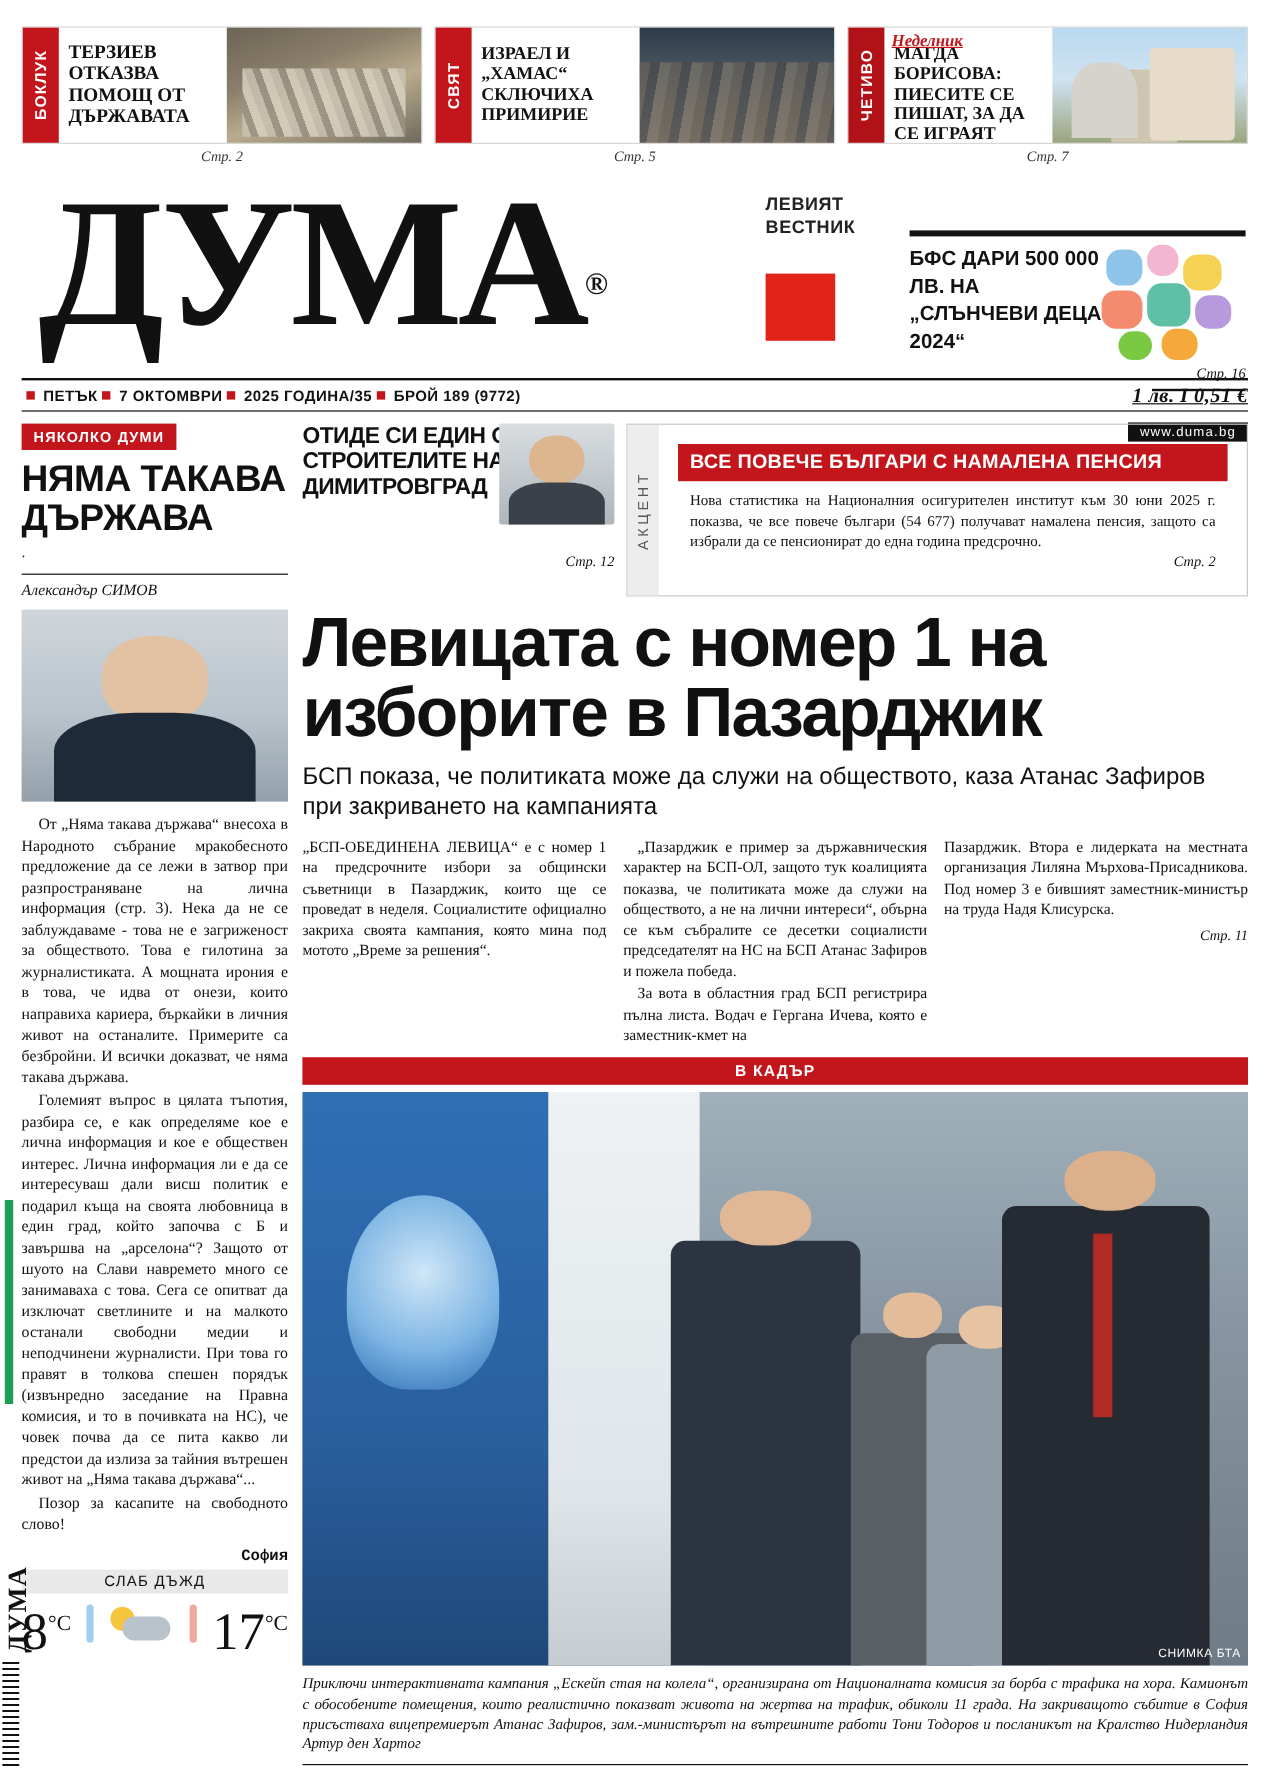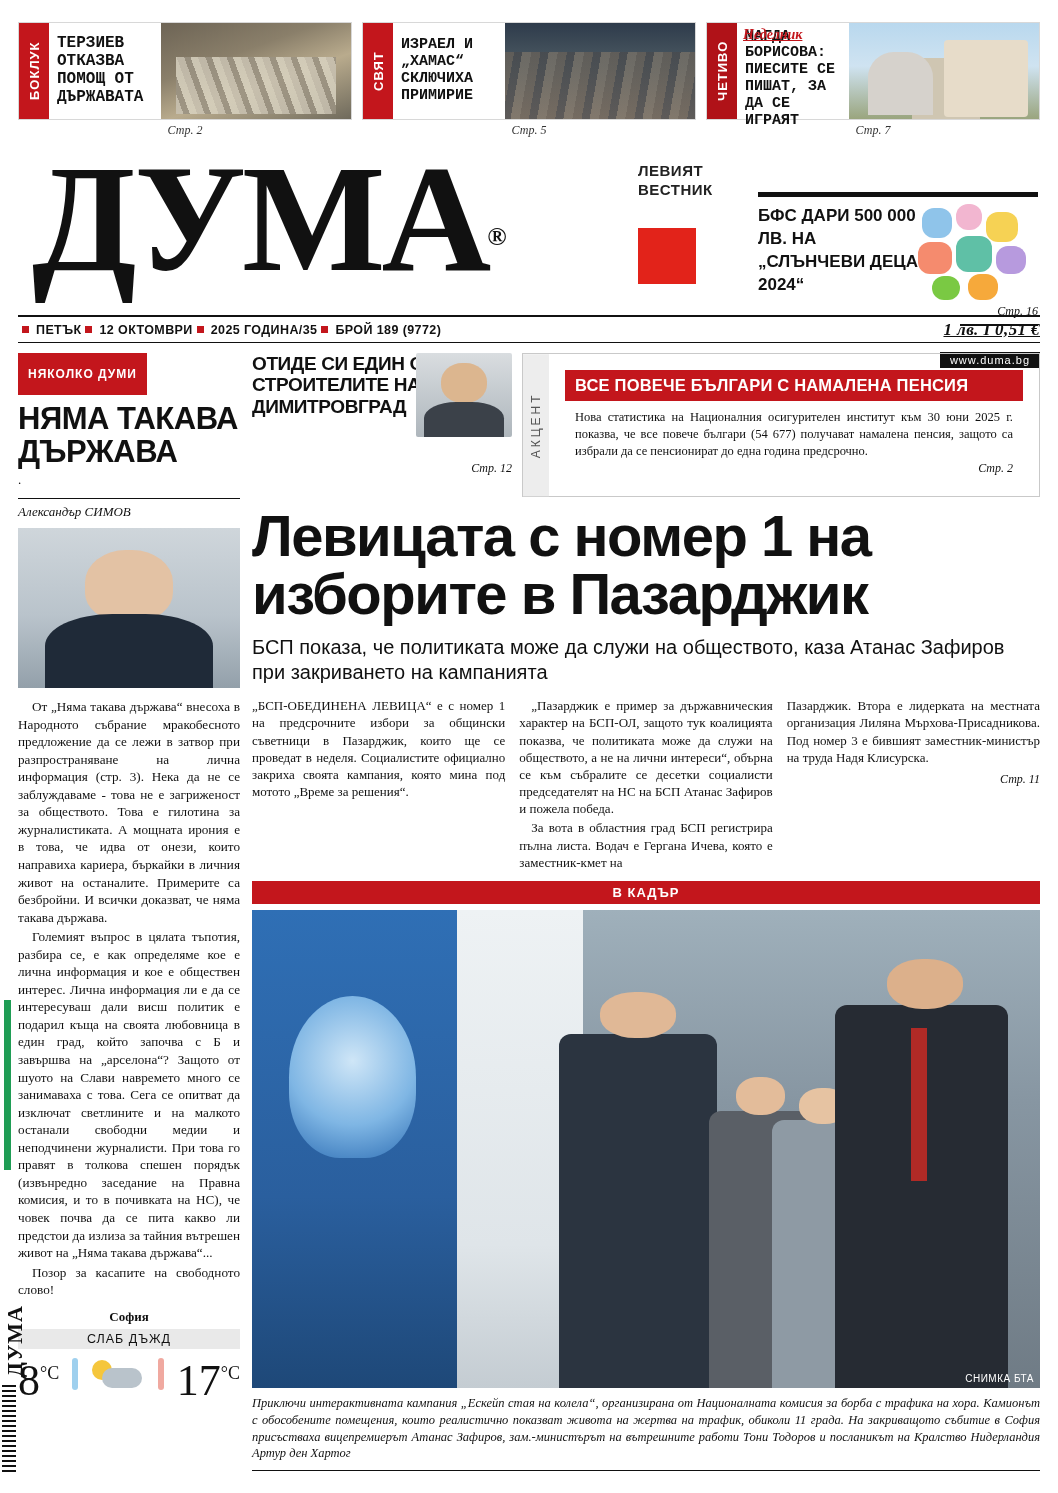--- a/index.html
+++ b/index.html
@@ -19,21 +19,21 @@
   .teaser { flex:1; display:flex; border:1px solid #d8d8d8; position:relative; }
   .teaser .tag {
     width:30px; background:#c3161c; color:#fff;
     writing-mode:vertical-rl; transform:rotate(180deg);
     font-family:"Liberation Sans", sans-serif; font-weight:bold;
     font-size:13px; letter-spacing:1px;
     display:flex; align-items:center; justify-content:center;
   }
   .teaser .tag.grey { background:#b01218; }
   .teaser .txt {
-    width:112px; padding:6px 8px; font-family:Liberation Mono, monospace;
+    width:140px; padding:6px 8px; font-family:Liberation Serif, serif;
     font-weight:bold; font-size:16px; line-height:1.12; color:#111;
     display:flex; align-items:center;
   }
   .teaser .txt.small { font-size:15px; }
   .teaser .pic { flex:1; position:relative; overflow:hidden; }
   .pic.p1 { background:
       linear-gradient(160deg,#6d6455 0%,#8a7f6a 35%,#b9ab8d 60%,#6f6a5c 100%); }
   .pic.p1::after{content:"";position:absolute;left:8%;top:35%;width:84%;height:60%;
       background:repeating-linear-gradient(70deg,#c9c2b2 0 7px,#9a9282 7px 13px,#d8d2c0 13px 20px);opacity:.85;}
   .pic.p2 { background:
@@ -92,21 +92,21 @@
     position:absolute; right:18px; top:352px;
   }
 
   
   .content { display:flex; gap:12px; margin-top:10px; }
   .col-left { width:222px; }
   .col-right { flex:1; }
 
   .redlabel {
     background:#c3161c; color:#fff; font-family:"Liberation Sans", sans-serif;
-    font-weight:bold; font-size:12px; letter-spacing:1px; padding:14px 10px; display:inline-block;
+    font-weight:bold; font-size:12px; letter-spacing:1px; padding:4px 10px; display:inline-block;
   }
   .opinion-title {
     font-family:"Liberation Sans", sans-serif; font-weight:bold;
     font-size:31px; line-height:1.05; margin:8px 0 4px; letter-spacing:-.5px;
   }
   .author { font-style:italic; font-size:13px; border-top:1px solid #111; padding-top:5px; margin-top:10px; }
   .portrait {
     width:100%; height:160px; margin-top:8px;
     background:linear-gradient(180deg,#cfd6db 0%,#b9c3cb 55%,#93a0aa 100%);
     position:relative; overflow:hidden;
@@ -119,21 +119,21 @@
     font-size:13.2px; line-height:1.33; text-align:justify; margin-top:10px;
     hyphens:auto;
   }
   .opinion-body p { margin:0 0 2px; text-indent:14px; }
   .dropcap::first-letter {
     float:left; font-size:52px; line-height:42px; padding:2px 6px 0 0; font-weight:bold;
   }
 
   
   .weather { margin-top:10px; text-align:center; }
-  .weather .city { font-family:Liberation Serif, serif; font-weight:bold; font-size:13px; }
+  .weather .city { font-family:Liberation Mono, monospace; font-weight:bold; font-size:13px;text-align:right; }
   .weather .cond {
     background:#e9e9e9; font-family:"Liberation Sans", sans-serif; font-size:12.5px;
     padding:3px 0; margin-top:4px; letter-spacing:1px;
   }
   .weather .row { display:flex; align-items:center; justify-content:space-between; margin-top:6px; }
   .weather .deg { font-size:44px; font-family:"Liberation Serif", serif; }
   .weather .deg sup { font-size:18px; }
   .therm { width:12px; height:44px; position:relative; }
   .therm i { position:absolute; left:3px; top:0; width:6px; height:32px; background:#9fd0ee; border-radius:3px; }
   .therm.red i { background:#f0a9a0; }
@@ -297,21 +297,21 @@
       </div>
       <div class="pref">Стр. 16</div>
       <div class="uline"></div>
     </div>
   </div>
 
   <div class="infobar">
     <span class="sq"></span>
     <span>ПЕТЪК</span>
     <span class="sq"></span>
-    <span>12 ОКТОМВРИ</span>
+    <span>7 ОКТОМВРИ</span>
     <span class="sq"></span>
     <span>2025 ГОДИНА/35</span>
     <span class="sq"></span>
     <span>БРОЙ 189 (9772)</span>
     <span class="price">1 лв. I 0,51 €</span>
   </div>
   <div class="weburl">www.duma.bg</div>
 
   <div class="content">
 

